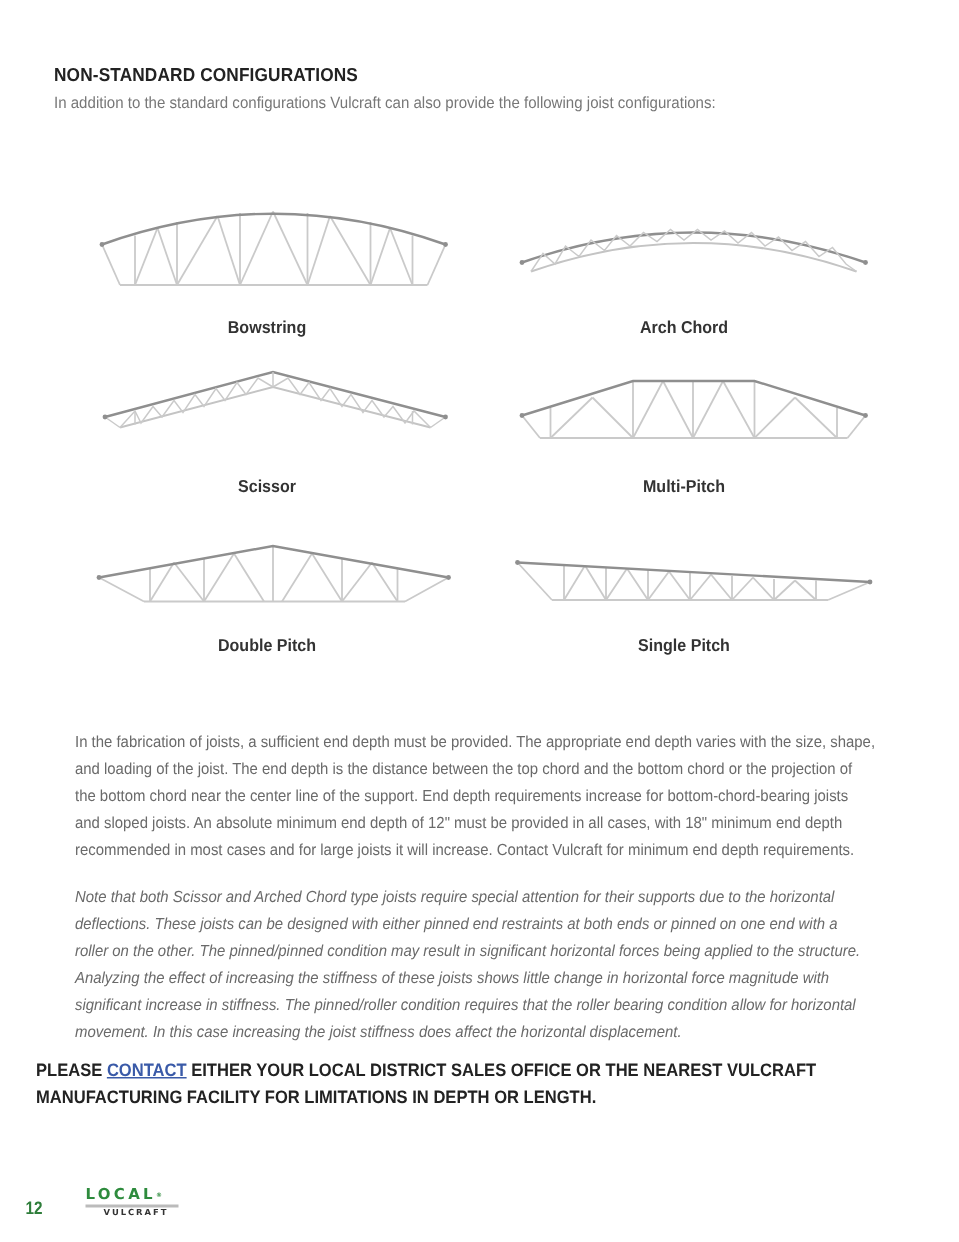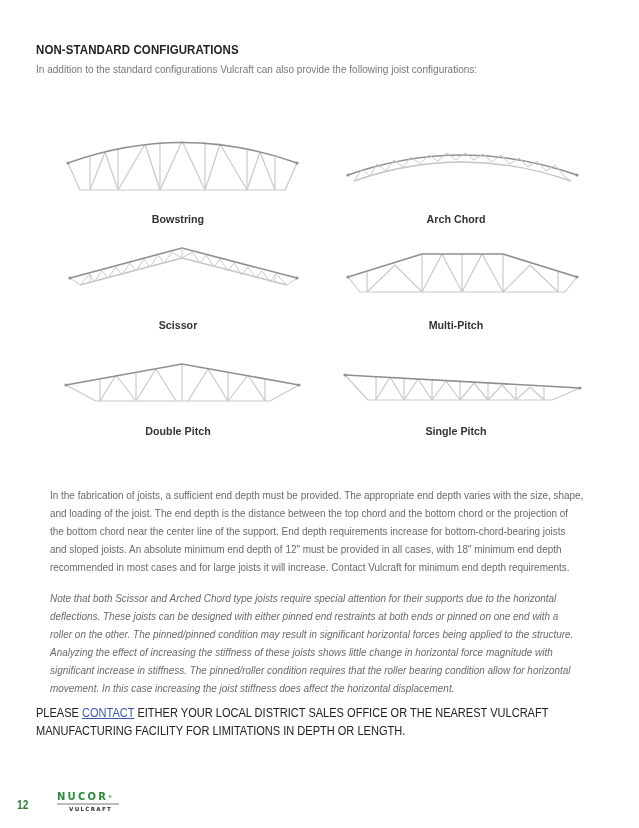--- a/index.html
+++ b/index.html
@@ -8,21 +8,21 @@
     .title { position: absolute; left: 36px; top: 43px; font-size: 12.5px; font-weight: bold;
              color: #222; letter-spacing: 0.1px; transform: scaleX(0.92); transform-origin: left; white-space: nowrap; }
     .subtitle { position: absolute; left: 36px; top: 63px; font-size: 10.8px; color: #777; white-space: nowrap;
                 transform: scaleX(0.93); transform-origin: left; }
     .diagram { position: absolute; }
     .diagram svg { display: block; }
     .dlabel { position: absolute; font-size: 11.5px; font-weight: bold; color: #333; white-space: nowrap;
               transform: translateX(-50%) scaleX(0.93); }
     .para { position: absolute; left: 50px; width: 600px; font-size: 10.7px; line-height: 18px; color: #6a6a6a; }
     .para .ln { display: block; white-space: nowrap; transform: scaleX(0.93); transform-origin: left; }
-    .callout { position: absolute; left: 36px; top: 704px; font-size: 12px; font-weight: normal; color: #222; line-height: 18px; }
+    .callout { position: absolute; left: 24px; top: 704px; font-size: 12px; font-weight: bold; color: #222; line-height: 18px; }
     .callout .ln { display: block; white-space: nowrap; transform: scaleX(0.92); transform-origin: left; }
     .callout a { color: #3a5aa8; text-decoration: underline; }
     .pagenum { position: absolute; left: 17px; top: 798px; font-size: 12px; color: #2e7d3a; font-weight: bold;
                transform: scaleX(0.85); transform-origin: left; }
     .logo { position: absolute; left: 57px; top: 792px; width: 66px; height: 24px; }
     .logo .nucor { font-size: 10px; font-weight: bold; color: #2e8b3d; letter-spacing: 2.2px; line-height: 10px;
                    font-family: "DejaVu Sans", sans-serif; }
     .logo .bar { height: 1.5px; background: #bbb; width: 62px; margin-top: 1px; }
     .logo .vulc { font-size: 5.6px; font-weight: bold; color: #333; letter-spacing: 1.3px; margin-left: 12px; margin-top: 1px;
                   font-family: "DejaVu Sans", sans-serif; }
@@ -200,16 +200,16 @@
   <span class="ln">movement. In this case increasing the joist stiffness does affect the horizontal displacement.</span>
 </div>
 
 <div class="callout">
   <span class="ln"><span>PLEASE </span><a href="#">CONTACT</a><span> EITHER YOUR LOCAL DISTRICT SALES OFFICE OR THE NEAREST VULCRAFT</span></span>
   <span class="ln">MANUFACTURING FACILITY FOR LIMITATIONS IN DEPTH OR LENGTH.</span>
 </div>
 
 <div class="pagenum">12</div>
 <div class="logo">
-  <div class="nucor"><span>NUCOR</span><span class="reg">®</span></div>
+  <div class="nucor"><span>LOCAL</span><span class="reg">®</span></div>
   <div class="bar"></div>
   <div class="vulc">VULCRAFT</div>
 </div>
 
 </body></html>

